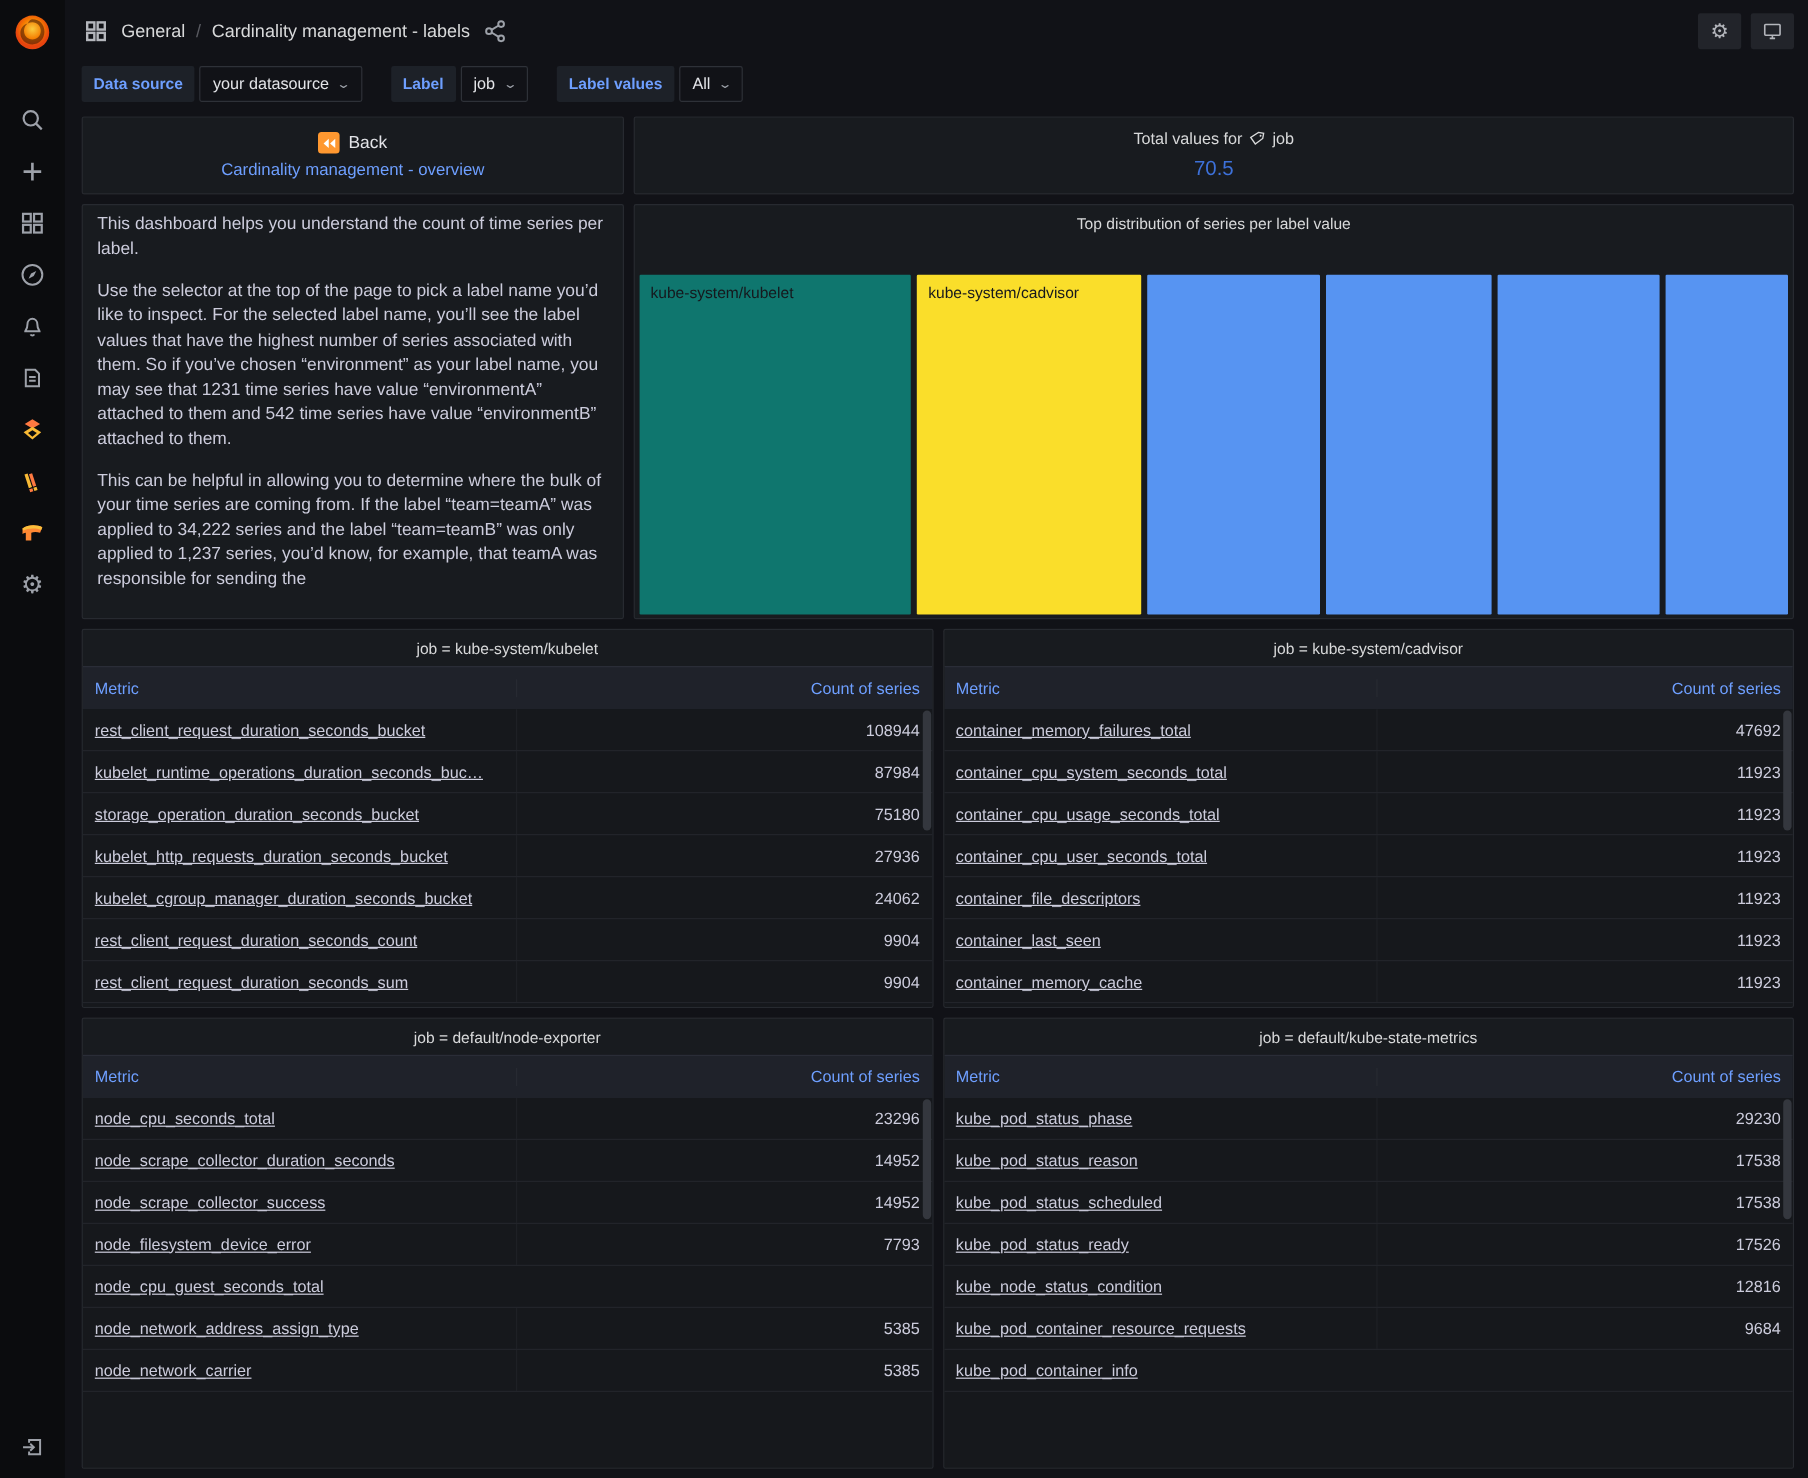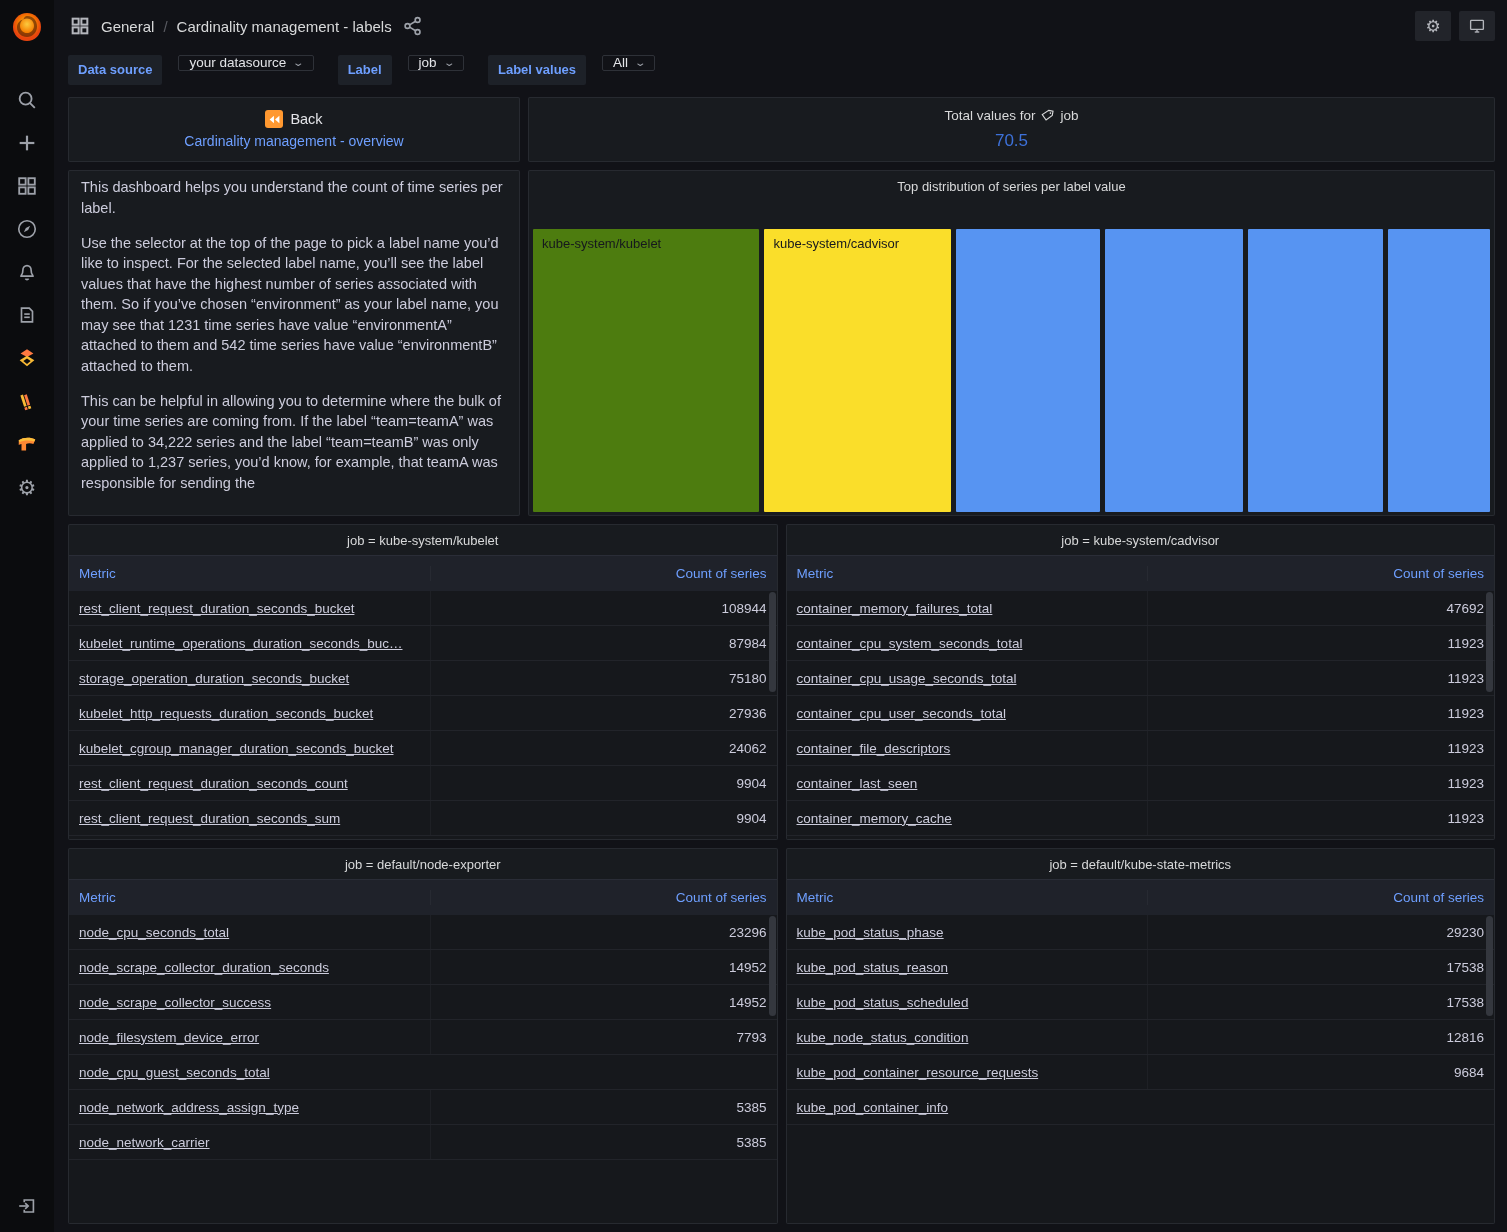--- a/index.html
+++ b/index.html
@@ -32,25 +32,25 @@
   .topbar{height:56px;display:flex;align-items:center;justify-content:space-between}
   .breadcrumb{display:flex;align-items:center;gap:9px;font-size:15px;color:var(--text-strong)}
   .breadcrumb .sep{color:#5a5b62}
   .crumb{cursor:pointer}
   .icon-btn{width:36px;height:30px;background:#22242a;border-radius:2px;display:flex;
     align-items:center;justify-content:center;color:#b4b6bc;cursor:pointer}
   .topbar-actions{display:flex;gap:8px}
 
   
   .filterbar{display:flex;align-items:center;gap:24px;padding:2px 0 12px}
-  .filter-group{display:flex;gap:16px}
+  .filter-group{display:flex;gap:4px}
   .chip-label{background:var(--chip-bg);color:var(--link);font-size:13px;font-weight:600;
     height:30px;display:flex;align-items:center;padding:0 10px;border-radius:2px}
   .chip-select{background:var(--select-bg);border:1px solid var(--select-border);color:#e3e4e8;
-    font-size:13.5px;height:16px;display:flex;align-items:center;gap:8px;padding:0 10px;
+    font-size:13.5px;height:30px;display:flex;align-items:center;gap:8px;padding:0 10px;
     border-radius:2px;cursor:pointer}
   .chev{color:#9da1a9;font-size:10px;transform:scaleX(1.5)}
 
   
   .row{display:flex;gap:8px;margin-bottom:8px}
   .panel{background:var(--panel);border:1px solid var(--panel-border);border-radius:2px;
     position:relative;overflow:hidden}
   .panel-title{height:30px;display:flex;align-items:center;justify-content:center;gap:6px;
     font-size:13px;font-weight:500;color:var(--text-strong)}
   .col-narrow{width:452px;flex-shrink:0}
@@ -287,21 +287,21 @@
 
         <p>This dashboard helps you understand the count of time series per label.</p>
             <p>Use the selector at the top of the page to pick a label name you’d like to inspect. For the selected label name, you’ll see the label values that have the highest number of series associated with them. So if you’ve chosen “environment” as your label name, you may see that 1231 time series have value “environmentA” attached to them and 542 time series have value “environmentB” attached to them.</p>
             <p>This can be helpful in allowing you to determine where the bulk of your time series are coming from. If the label “team=teamA” was applied to 34,222 series and the label “team=teamB” was only applied to 1,237 series, you’d know, for example, that teamA was responsible for sending the</p>
           </div>
       </section>
       <section class="panel col-wide">
         <div class="panel-title">Top distribution of series per label value</div>
         <div class="chart-bars">
 
-            <div class="bar" style="background-color: #4d7c0f; width: 24.3%;">
+            <div class="bar" style="background-color: #0f766e; width: 24.3%;">
               <span>kube-system/kubelet</span>
             </div>
 
             <div class="bar" style="background-color: rgb(250, 222, 42); width: 20%;">
               <span>kube-system/cadvisor</span>
             </div>
 
             <div class="bar" style="background-color: rgb(87, 148, 242); width: 15.4%;">
               <span></span>
             </div>
@@ -478,20 +478,24 @@
             <div class="tr">
               <a class="td metric">kube_pod_status_reason</a>
               <span class="td count">17538</span>
             </div>
 
             <div class="tr">
               <a class="td metric">kube_pod_status_scheduled</a>
               <span class="td count">17538</span>
             </div>
 
+            <div class="tr">
+              <a class="td metric">kube_pod_status_ready</a>
+              <span class="td count">17526</span>
+            </div>
 
             <div class="tr">
               <a class="td metric">kube_node_status_condition</a>
               <span class="td count">12816</span>
             </div>
 
             <div class="tr">
               <a class="td metric">kube_pod_container_resource_requests</a>
               <span class="td count">9684</span>
             </div>

